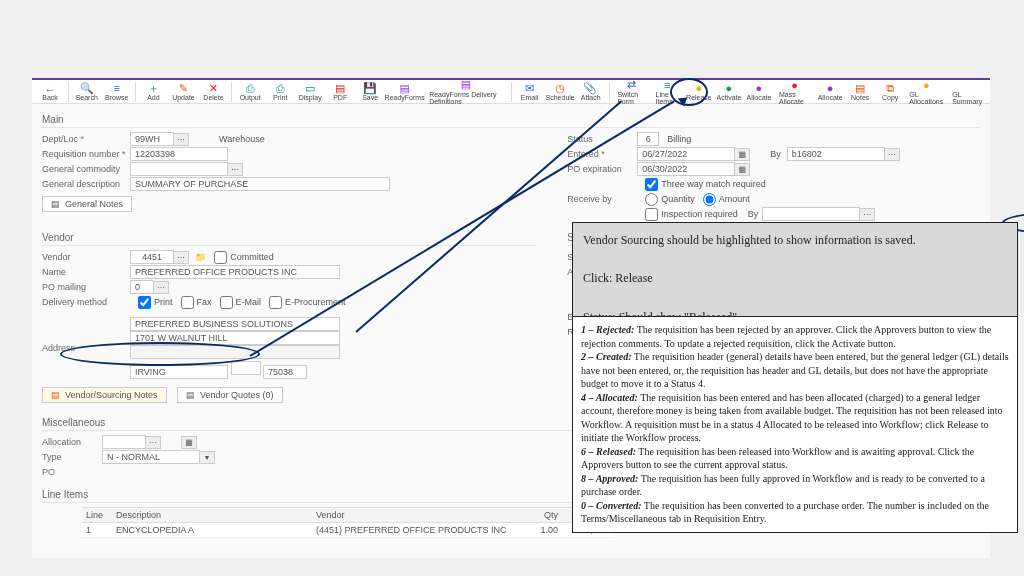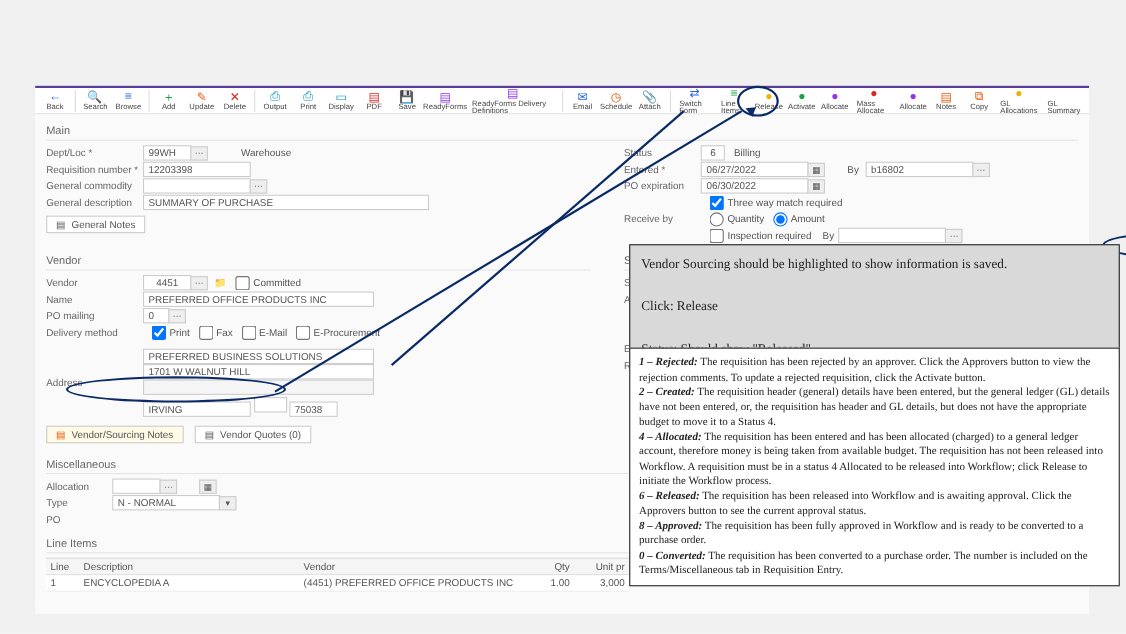--- a/index.html
+++ b/index.html
@@ -18,21 +18,21 @@
 .label { width: 88px; color: #666; font-size: 9px; }
 .field { background: #fff; border: 1px solid #ccc; padding: 1px 4px; font-size: 9px; height: 14px; display: inline-block; }
 .field-sm { width: 44px; } .field-md { width: 98px; } .field-lg { width: 210px; }
 .lookup { display: inline-flex; align-items: center; justify-content: center; width: 16px; height: 13px; background: #eee; border: 1px solid #ccc; font-size: 8px; margin-left: -1px; }
 .radio, .check { margin: 0 3px 0 8px; }
 .two-col { display: flex; gap: 30px; }
 .left-col { flex: 1.2; } .right-col { flex: 1; }
 .note-btn { display: inline-flex; align-items: center; background: #fff; border: 1px solid #ccc; padding: 2px 8px; font-size: 9px; margin-top: 4px; margin-right: 8px; }
 .note-ico { width: 10px; height: 10px; margin-right: 4px; }
 .line-items { margin-top: 6px; }
-.table { width: 530px; font-size: 9px; }
+.table { width: 530px; font-size: 9px; margin-left: 40px; }
 .th-row { display: flex; background: #f5f5f5; border-top: 1px solid #ddd; border-bottom: 1px solid #ddd; }
 .th, .td { padding: 2px 4px; }
 .td-row { display: flex; background: #fff; border-bottom: 1px solid #eee; }
 .col-line { width: 30px; } .col-desc { width: 200px; } .col-vendor { width: 200px; } .col-qty { width: 50px; text-align: right; } .col-up { width: 50px; text-align: right; }
 
 .circle { position: absolute; border: 2px solid #0a2a66; border-radius: 50%; pointer-events: none; }
 .circle1 { top: 48px; left: 250px; width: 170px; height: 28px; transform: translate(376px, 82px); }
 .circle1 { top: 130px; left: 626px; width: 100px; height: 22px; }
 .circle2 { top: 78px; left: 670px; width: 38px; height: 28px; }
 .circle3 { top: 342px; left: 60px; width: 200px; height: 24px; }

